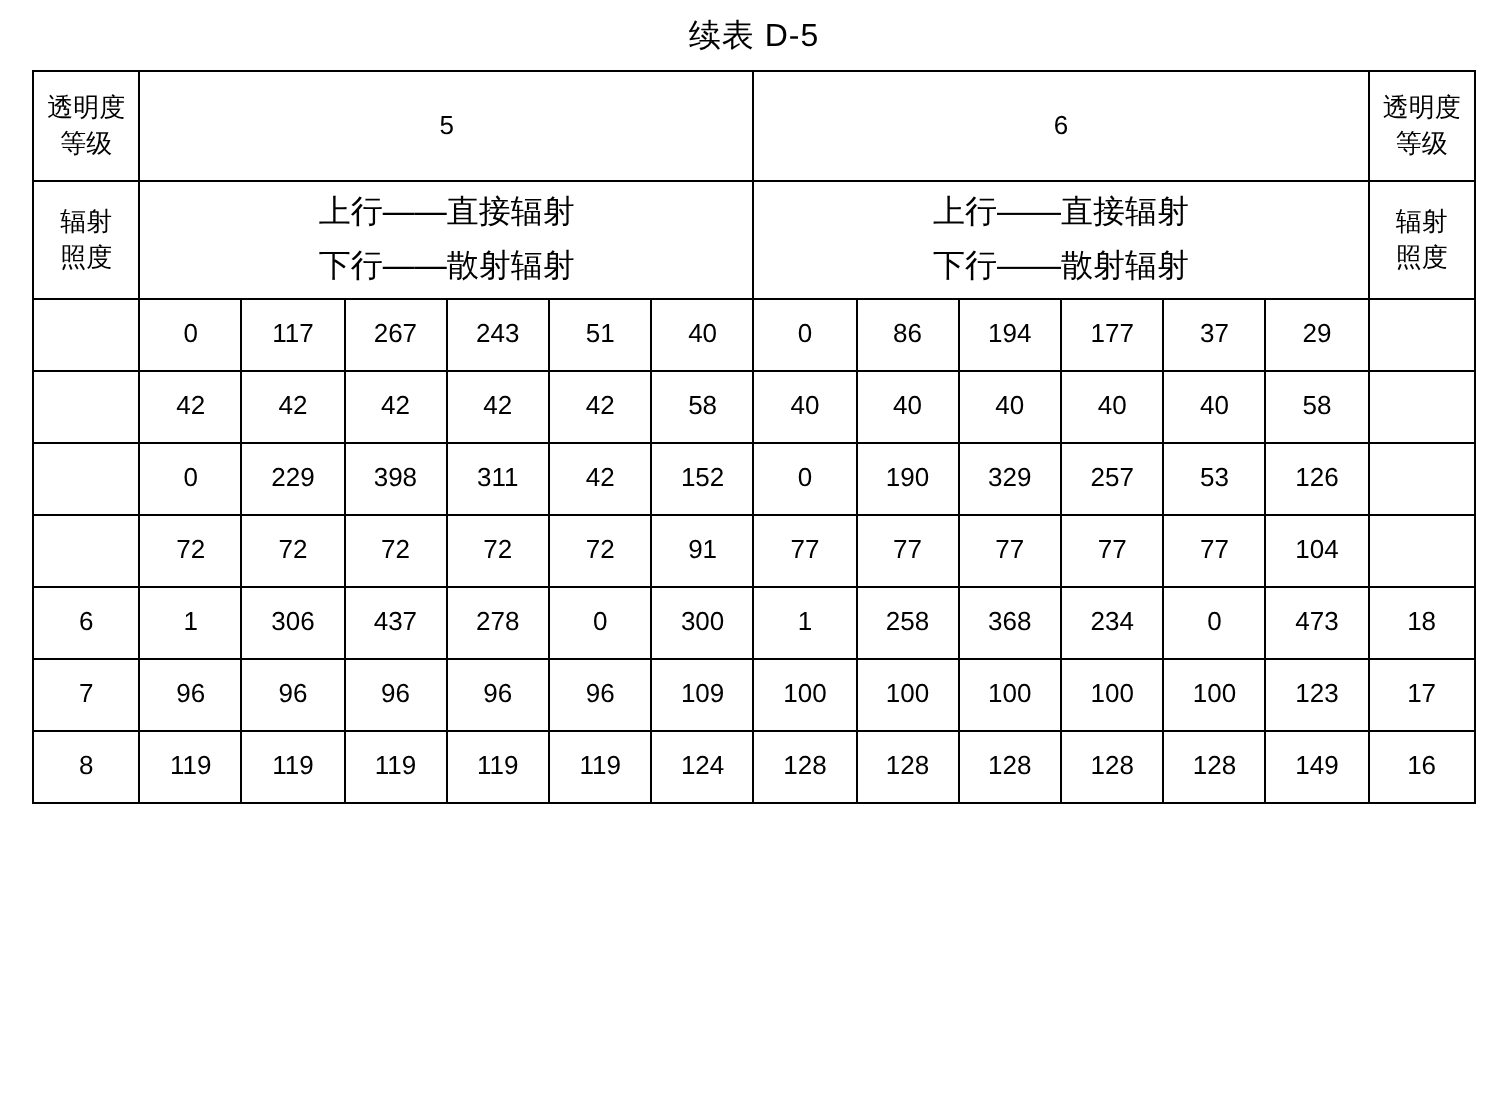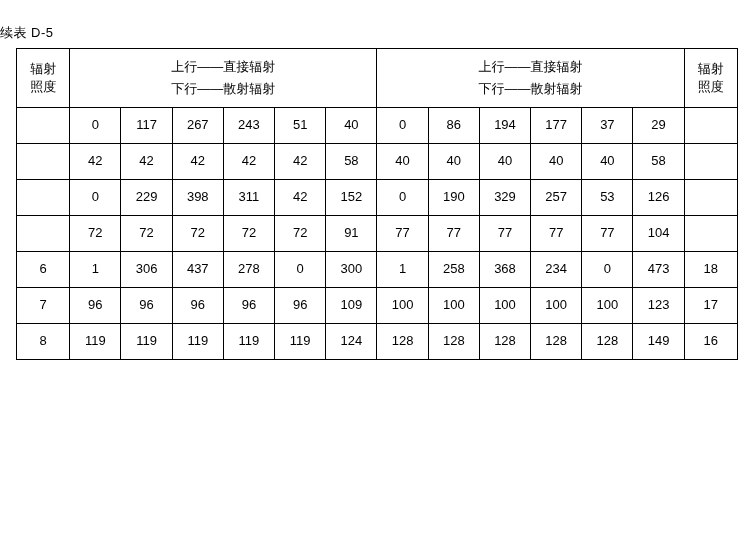--- a/index.html
+++ b/index.html
@@ -14,23 +14,23 @@
     color: #000000;
     overflow: hidden;
   }
   .page {
     width: 754px;
     height: 554px;
     position: relative;
     box-sizing: border-box;
   }
   .title {
-    text-align: left;
-    font-size: 13px;
-    padding-top: 24px;
+    text-align: center;
+    font-size: 16px;
+    padding-top: 8px;
     padding-bottom: 6px;
     letter-spacing: 0.5px;
   }
   table.main {
     border-collapse: collapse;
     margin: 0 auto;
     width: 722px;
     table-layout: fixed;
   }
   table.main td {
@@ -54,21 +54,21 @@
   }
   .two-line div {
     line-height: 1.35;
   }
   .radbox {
     height: 58px;
     padding: 2px;
   }
   .radbox .l1, .radbox .l2 {
     line-height: 1.7;
-    font-size: 13px;
+    font-size: 16px;
   }
   .datacell {
     height: 36px;
   }
   .vgroup {
     font-size: 13px;
   }
 </style>
 </head>
 <body>
@@ -89,20 +89,32 @@
       <col style="width:50px">
         <col style="width:50px">
         <col style="width:50px">
       <col style="width:50px">
         <col style="width:50px">
         <col style="width:50px">
       <col style="width:52px">
     </colgroup>
     <tbody>
 
+      <tr class="hrow">
+        <td class="hdr-side two-line" rowspan="1">
+          <div>透明度</div>
+          <div>等级</div>
+        </td>
+        <td colspan="6" style="height:54px">5</td>
+        <td colspan="6" style="height:54px">6</td>
+        <td class="hdr-side two-line">
+          <div>透明度</div>
+          <div>等级</div>
+        </td>
+      </tr>
 
 
       <tr>
         <td class="radbox two-line">
           <div>辐射</div>
           <div>照度</div>
         </td>
         <td class="radbox" colspan="6">
           <div class="l1">上行——直接辐射</div>
           <div class="l2">下行——散射辐射</div>

